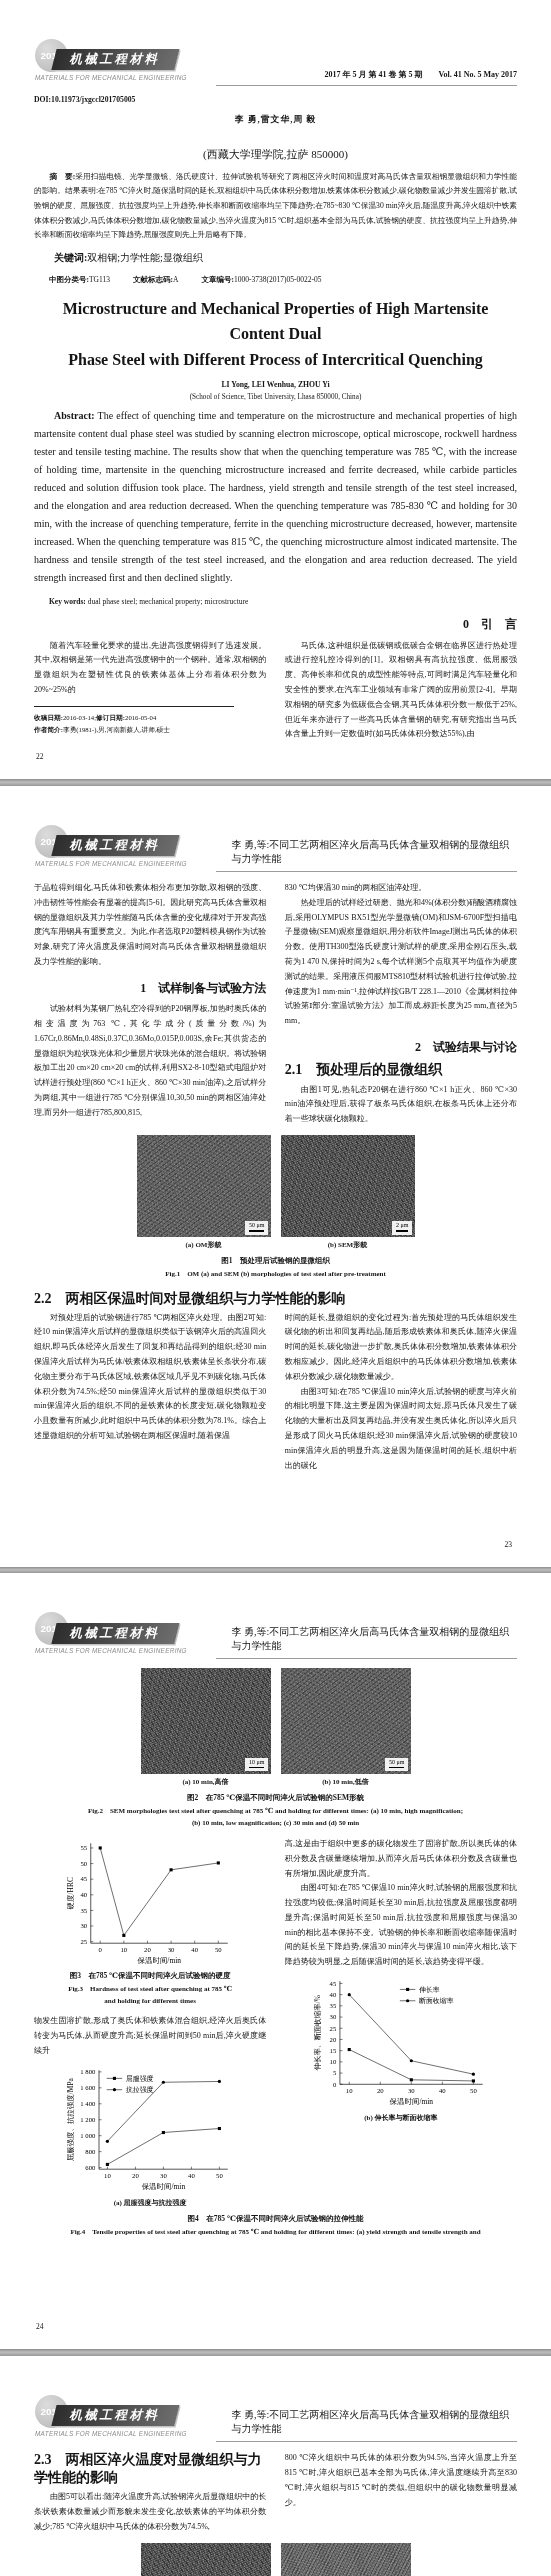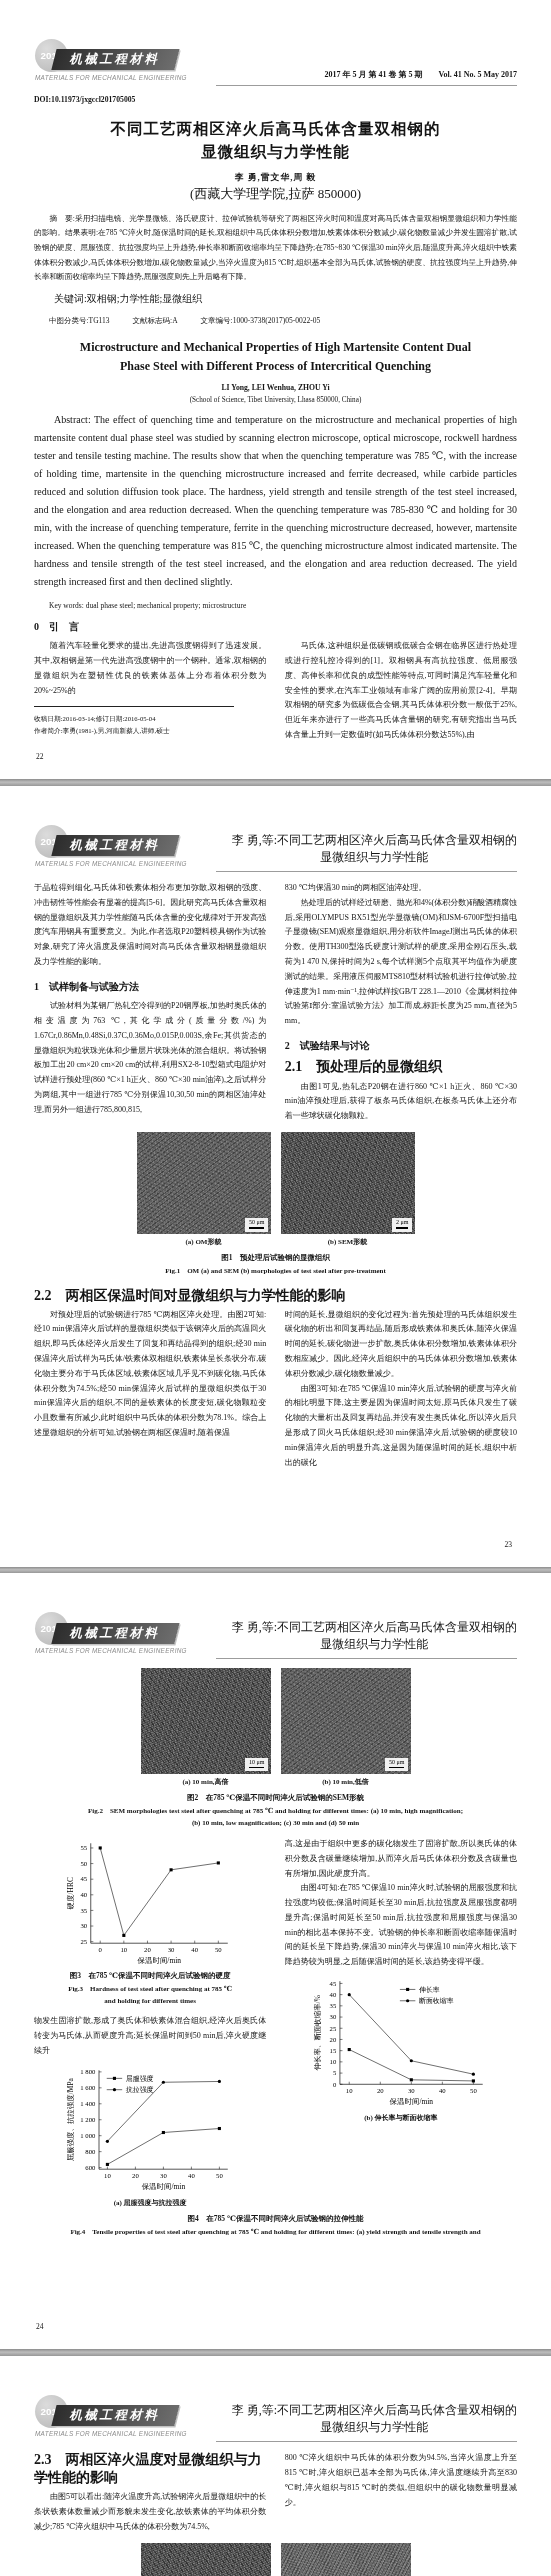--- a/index.html
+++ b/index.html
@@ -18,41 +18,41 @@
     font:bold 9.8px "Liberation Sans",sans-serif;display:flex;align-items:center;justify-content:center;}
   .logo-ribbon{position:absolute;left:19.6px;top:10.3px;width:123px;height:20.6px;
     background:linear-gradient(100deg,#2c2c2c,#6e6e6e);transform:skewX(-14deg);
     display:flex;align-items:center;justify-content:center;color:#fff;font-weight:bold;
     font-size:12.4px;letter-spacing:2.6px;box-shadow:1.5px 1.5px 0 #c2c2c2;}
   .logo-en{position:absolute;left:1px;top:35px;font-style:italic;color:#8b8b8b;
     font-size:6.4px;letter-spacing:0.3px;white-space:nowrap;
     font-family:"Liberation Sans",sans-serif;}
   .head-right{flex:1;border-bottom:1px solid #9c9c9c;padding-bottom:5.2px;margin-left:2.1px;}
   .issue-line{text-align:right;font-weight:bold;font-size:8px;}
-  .running-title{text-align:center;font-size:12px;padding-left:15.5px;}
+  .running-title{text-align:left;font-size:10px;padding-left:15.5px;}
 
   
   .doi{margin-top:9.3px;font-weight:bold;font-size:7.7px;}
   .title-cn{text-align:center;font-size:15.5px;font-weight:bold;line-height:1.5;
     margin-top:12.4px;letter-spacing:1px;}
   .authors-cn{text-align:center;font-size:8.8px;font-weight:bold;margin-top:9.3px;letter-spacing:1px;}
-  .affil{text-align:center;font-size:13px;margin-top:1px;}
+  .affil{text-align:center;font-size:11px;margin-top:21px;}
   .abs{margin-top:8.2px;font-size:7.7px;line-height:1.9;text-align:justify;text-indent:2em;}
   .absen{margin-top:6.2px;font-size:10px;line-height:1.8;text-align:justify;text-indent:2em;}
-  .lbl{font-weight:normal;}
+  .lbl{font-weight:bold;}
   .kwline{margin-top:2.1px;font-size:10px;text-indent:2em;}
   .meta{margin-top:3.1px;font-size:7.5px;text-indent:2em;}
   .meta .gap{display:inline-block;width:23px;}
-  .title-en{text-align:center;font-weight:bold;font-size:12px;line-height:1.6;margin-top:11.3px;}
+  .title-en{text-align:center;font-weight:bold;font-size:16px;line-height:1.6;margin-top:11.3px;}
   .authors-en{text-align:center;font-weight:bold;font-size:7.7px;margin-top:7.2px;}
   .affil-en{text-align:center;font-size:7.2px;margin-top:4.1px;}
   .kwen{margin-top:2.1px;font-size:7.5px;text-indent:2em;}
 
   
-  .sec{font-size:10px;font-weight:bold;margin:10.3px 0 5.2px;}
+  .sec{font-size:12px;font-weight:bold;margin:10.3px 0 5.2px;text-align:right;}
   .cols{display:flex;gap:18.5px;}
   .col{flex:1;min-width:0;}
   .p{font-size:8px;line-height:1.85;text-align:justify;text-indent:2em;margin:0;}
   .p.cont{text-indent:0;}
   .sub{font-weight:bold;font-size:14px;margin:5.2px 0 3.1px;}
   .footnote{margin-top:8.2px;border-top:1px solid #222;width:86%;padding-top:5.2px;
     font-size:6.7px;line-height:1.8;}
   .pgnum{position:absolute;bottom:18px;font-size:7.5px;}
   .pg-left{left:36px}.pg-right{right:39px}
 
@@ -100,24 +100,20 @@
         <div class="logo-ribbon">机械工程材料</div>
         <div class="logo-en">MATERIALS FOR MECHANICAL ENGINEERING</div>
       </div>
       <div class="head-right">
         <div class="issue-line">2017 年 5 月 第 41 卷 第 5 期　　Vol. 41 No. 5 May 2017</div>
       </div>
     </div>
 
     <p class="doi">DOI:10.11973/jxgccl201705005</p>
 
-    <div class="title-cn">
-      <div>不同工艺两相区淬火后高马氏体含量双相钢的</div>
-      <div>显微组织与力学性能</div>
-    </div>
     <div class="authors-cn">李 勇,雷文华,周 毅</div>
     <div class="affil">(西藏大学理学院,拉萨 850000)</div>
 
     <p class="abs"><span class="lbl">摘　要:</span><span>采用扫描电镜、光学显微镜、洛氏硬度计、拉伸试验机等研究了两相区淬火时间和温度对高马氏体含量双相钢显微组织和力学性能的影响。结果表明:在785 ℃淬火时,随保温时间的延长,双相组织中马氏体体积分数增加,铁素体体积分数减少,碳化物数量减少并发生固溶扩散,试验钢的硬度、屈服强度、抗拉强度均呈上升趋势,伸长率和断面收缩率均呈下降趋势;在785~830 ℃保温30 min淬火后,随温度升高,淬火组织中铁素体体积分数减少,马氏体体积分数增加,碳化物数量减少,当淬火温度为815 ℃时,组织基本全部为马氏体,试验钢的硬度、抗拉强度均呈上升趋势,伸长率和断面收缩率均呈下降趋势,屈服强度则先上升后略有下降。</span></p>
     <p class="kwline"><span class="lbl">关键词:</span><span>双相钢;力学性能;显微组织</span></p>
     <p class="meta"><span class="lbl">中图分类号:</span><span>TG113</span><span class="gap"></span><span class="lbl">文献标志码:</span><span>A</span><span class="gap"></span><span class="lbl">文章编号:</span><span>1000-3738(2017)05-0022-05</span></p>
 
     <div class="title-en">
       <div>Microstructure and Mechanical Properties of High Martensite Content Dual</div>
       <div>Phase Steel with Different Process of Intercritical Quenching</div>

